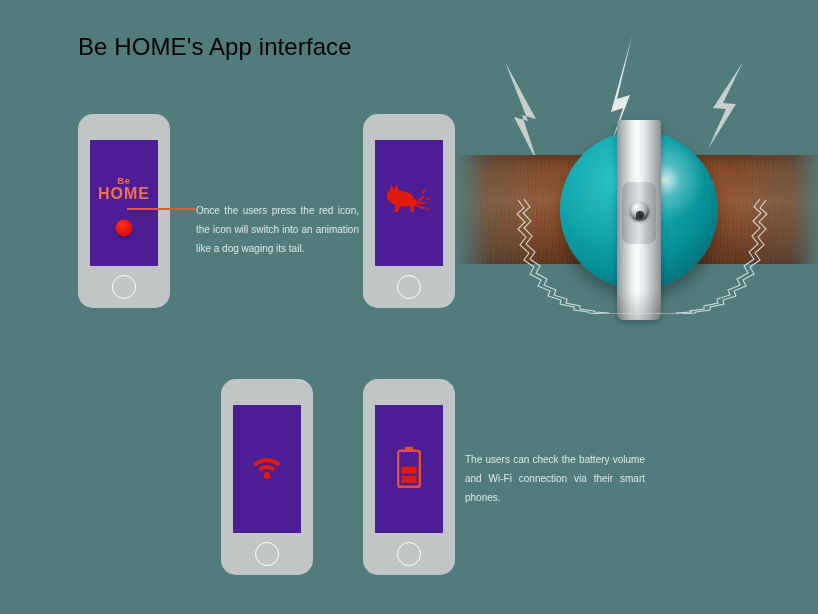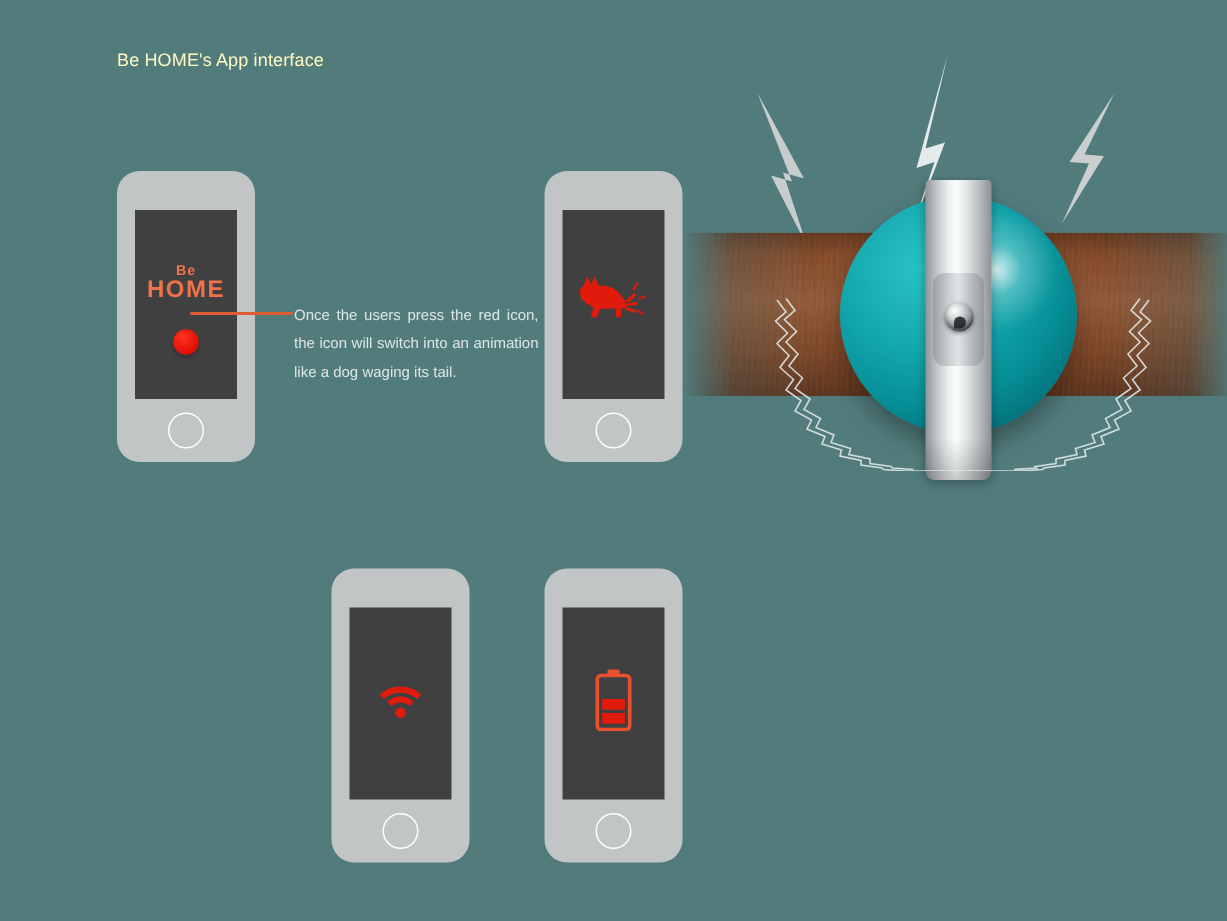--- a/index.html
+++ b/index.html
@@ -8,27 +8,27 @@
     background:#527c7c;
     font-family:"Liberation Sans", sans-serif;
     overflow:hidden;
     position:relative;
   }
   #stage { position:relative; width:818px; height:614px; overflow:hidden; }
 
   
   .title {
     position:absolute; left:78px; top:33px;
-    font-size:12px; color:#fef9c3; letter-spacing:.1px;
+    font-size:24px; color:#000000; letter-spacing:.1px;
     font-weight:400; white-space:nowrap;
   }
 
   
   .phone { position:absolute; background:#c2c5c5; border-radius:15px; }
-  .phone .screen { position:absolute; left:12px; right:12px; top:28px; background:#404040; }
+  .phone .screen { position:absolute; left:12px; right:12px; top:28px; background:#4c1d95; }
   .phone .home {
     position:absolute; left:50%; transform:translateX(-50%);
     border:1.4px solid #ffffff; border-radius:50%;
     width:24px; height:24px;
   }
   .phone .speaker {
     position:absolute; left:50%; transform:translateX(-50%);
     width:22px; height:3px; border-radius:2px; background:#c2c5c5;
   }
 
@@ -253,14 +253,15 @@
                  L242 73 L246 80 L235 86 L238 92 L226 97 L228 102 L215 106 L216 110
                  L202 113 L202 116 L188 118 L187 119 L172 120"></path>
         <path d="M252 5 L246 13 L253 19 L245 27 L252 34 L244 42 L250 50 L241 58 L246 65
                  L236 72 L240 79 L229 85 L232 91 L220 96 L222 101 L209 105 L210 109
                  L196 112 L196 115 L182 117 L183 118 L168 119"></path>
         <path d="M96 120 L110 120 L124 120 L140 120 L156 120 L172 120"></path>
       </g>
     </svg>
   </div>
 
+  <div class="para" id="para-3">The users can check the battery volume and Wi-Fi connection via their smart phones.</div>
 
 </div>
 
 </body></html>

